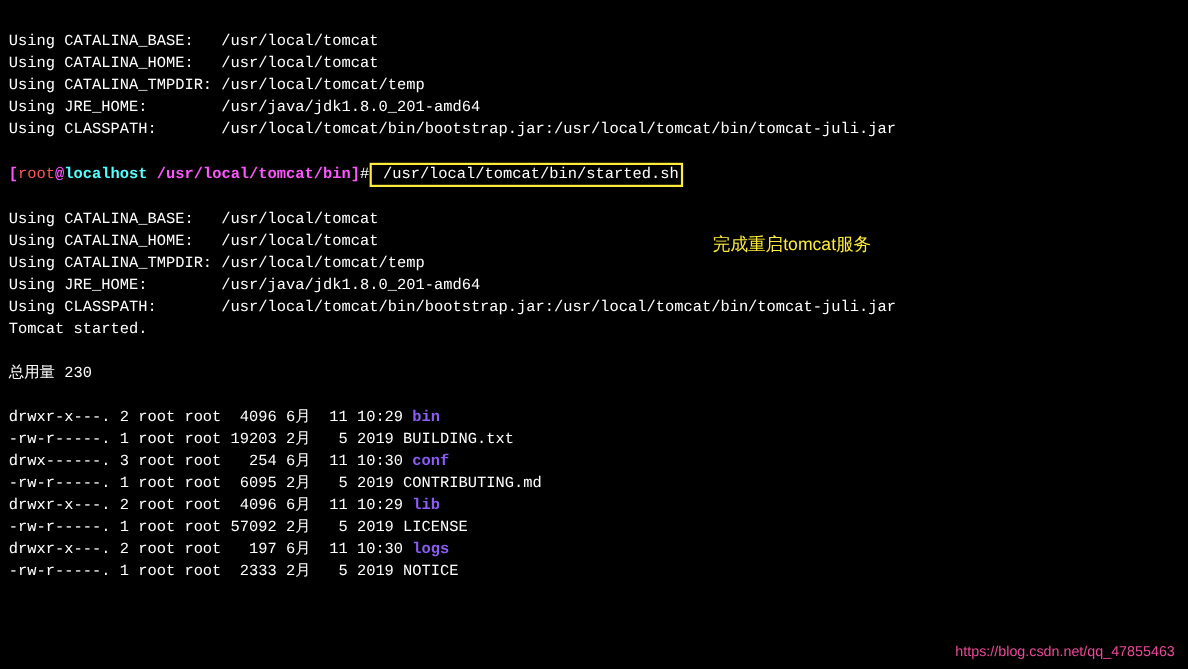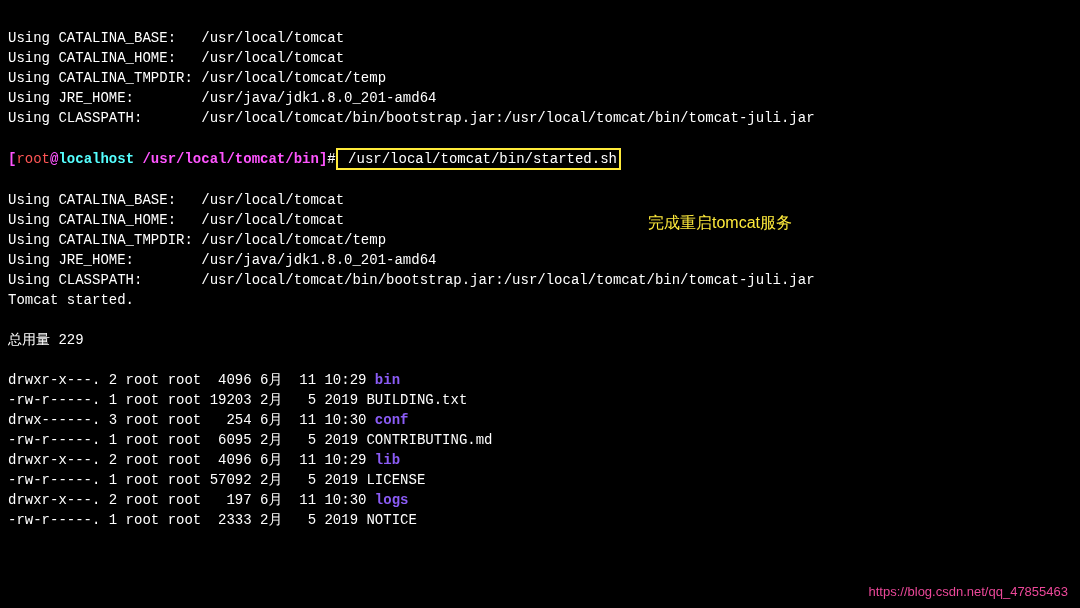--- a/index.html
+++ b/index.html
@@ -45,19 +45,19 @@
     font-size: 13px;
   }
 </style>
 </head>
 <body>
 
 <div class="term">
 <div id="env1"><div class="white">Using CATALINA_BASE:   /usr/local/tomcat</div><div class="white">Using CATALINA_HOME:   /usr/local/tomcat</div><div class="white">Using CATALINA_TMPDIR: /usr/local/tomcat/temp</div><div class="white">Using JRE_HOME:        /usr/java/jdk1.8.0_201-amd64</div><div class="white">Using CLASSPATH:       /usr/local/tomcat/bin/bootstrap.jar:/usr/local/tomcat/bin/tomcat-juli.jar</div></div>
 <div><span class="pink">[</span><span class="red">root</span><span class="pink">@</span><span class="cyan">localhost</span><span class="pink"> /usr/local/tomcat/bin</span><span class="pink">]</span><span class="white">#</span><span class="highlight-box"><span class="white"> /usr/local/tomcat/bin/started.sh</span></span></div>
 <div id="env2"><div class="white">Using CATALINA_BASE:   /usr/local/tomcat</div><div class="white">Using CATALINA_HOME:   /usr/local/tomcat</div><div class="white">Using CATALINA_TMPDIR: /usr/local/tomcat/temp</div><div class="white">Using JRE_HOME:        /usr/java/jdk1.8.0_201-amd64</div><div class="white">Using CLASSPATH:       /usr/local/tomcat/bin/bootstrap.jar:/usr/local/tomcat/bin/tomcat-juli.jar</div><div class="white">Tomcat started.</div></div>
-<div class="white">总用量 229</div>
+<div class="white">总用量 230</div>
 <div id="listing"><div><span class="white">drwxr-x---. 2 root root  4096 6月  11 10:29 </span><span class="dblue">bin</span></div><div><span class="white">-rw-r-----. 1 root root 19203 2月   5 2019 </span><span class="white">BUILDING.txt</span></div><div><span class="white">drwx------. 3 root root   254 6月  11 10:30 </span><span class="dblue">conf</span></div><div><span class="white">-rw-r-----. 1 root root  6095 2月   5 2019 </span><span class="white">CONTRIBUTING.md</span></div><div><span class="white">drwxr-x---. 2 root root  4096 6月  11 10:29 </span><span class="dblue">lib</span></div><div><span class="white">-rw-r-----. 1 root root 57092 2月   5 2019 </span><span class="white">LICENSE</span></div><div><span class="white">drwxr-x---. 2 root root   197 6月  11 10:30 </span><span class="dblue">logs</span></div><div><span class="white">-rw-r-----. 1 root root  2333 2月   5 2019 </span><span class="white">NOTICE</span></div></div>
 
 </div>
 
 <div class="annotation" style="left:648px; top:194px;margin-top:19px;">完成重启tomcat服务</div>
 <div class="watermark">https://blog.csdn.net/qq_47855463</div>
 
 </body></html>

